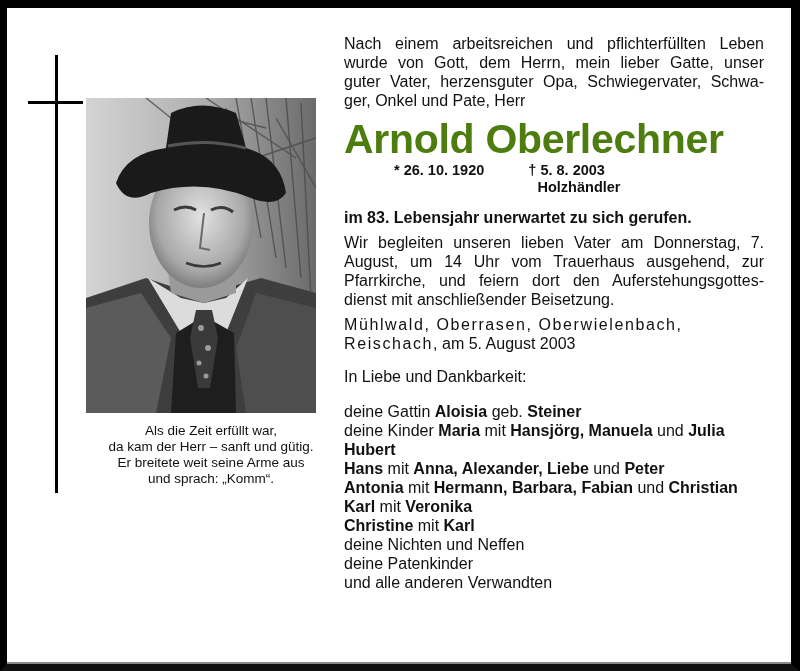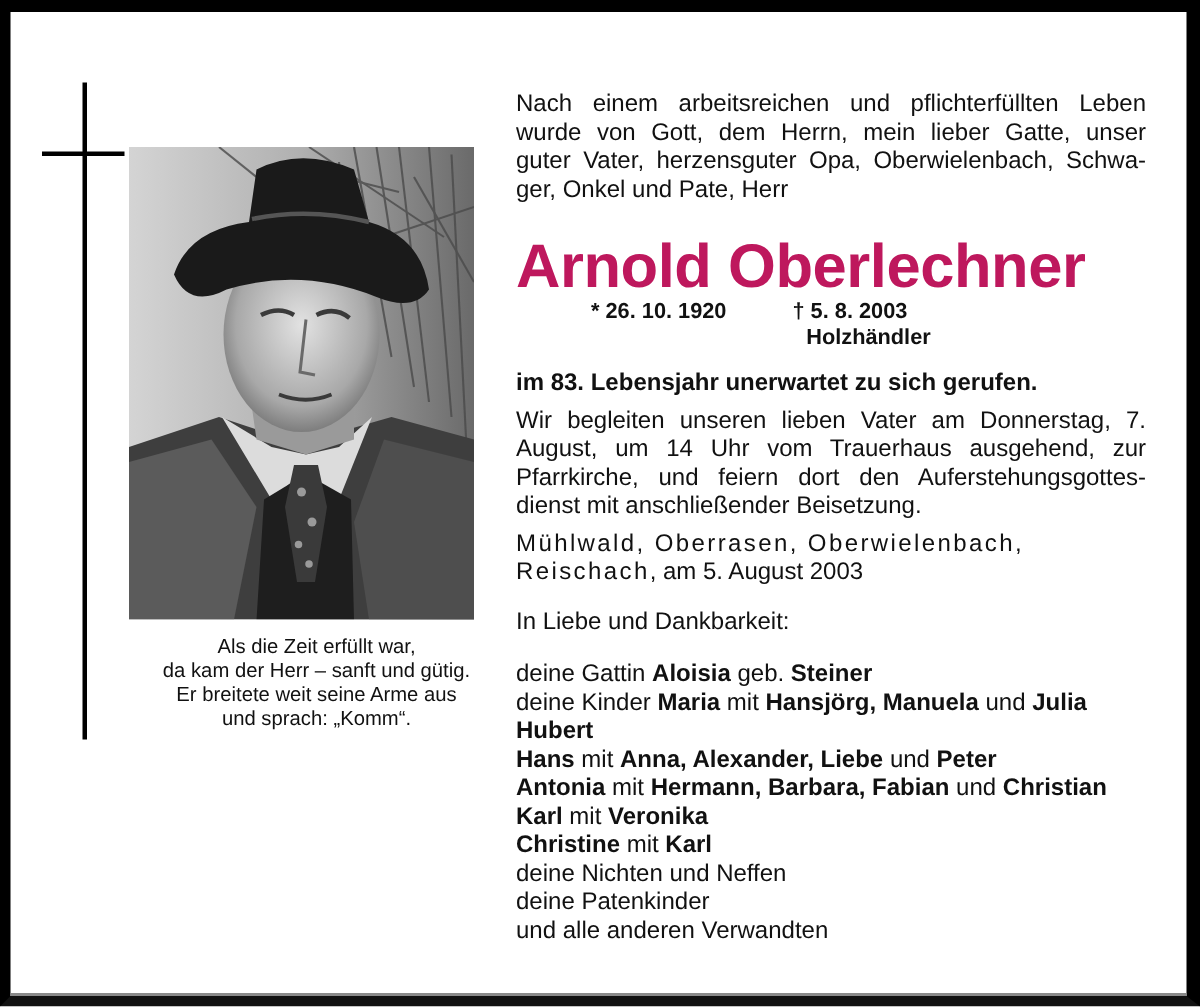--- a/index.html
+++ b/index.html
@@ -30,30 +30,30 @@
     }
     .photo svg { width: 100%; height: 100%; display: block; }
 
     .verse {
       position: absolute; left: 86px; top: 423px; width: 250px;
       font-size: 13.5px; line-height: 16px; color: #111;
     }
     .verse div { white-space: nowrap; text-align: center; }
 
     .col {
-      position: absolute; left: 344px; top: 60px; width: 420px;
+      position: absolute; left: 344px; top: 34px; width: 420px;
       font-size: 16px; line-height: 19px; color: #111;
     }
     .intro { text-align: justify; text-align-last: left; }
     .intro-line { display: block; text-align: justify; text-align-last: justify; white-space: nowrap; }
     .intro-line.last { text-align-last: left; }
 
     .name {
       font-size: 41px; font-weight: bold; line-height: 46px;
-      margin-top: 18px; letter-spacing: -0.3px; color: #be185d; white-space: nowrap;
+      margin-top: 6px; letter-spacing: -0.3px; color: #4d7c0f; white-space: nowrap;
     }
     .dates {
       font-weight: bold; font-size: 14.5px; line-height: 17px;
       margin-top: 0px; padding-left: 50px;
     }
     .dates .gap { display: inline-block; width: 44px; }
     .prof { text-align: center; font-weight: bold; font-size: 14.5px; line-height: 17px; padding-left: 50px; }
 
     .para { margin-top: 9px; }
     .just-line { display: block; text-align: justify; text-align-last: justify; white-space: nowrap; }
@@ -134,21 +134,21 @@
   <div>Als die Zeit erfüllt war,</div>
   <div>da kam der Herr – sanft und gütig.</div>
   <div>Er breitete weit seine Arme aus</div>
   <div>und sprach: „Komm“.</div>
 </div>
 
 <div class="col">
   <div class="intro">
     <span class="intro-line">Nach einem arbeitsreichen und pflichterfüllten Leben</span>
     <span class="intro-line">wurde von Gott, dem Herrn, mein lieber Gatte, unser</span>
-    <span class="intro-line">guter Vater, herzensguter Opa, Oberwielenbach, Schwa-</span>
+    <span class="intro-line">guter Vater, herzensguter Opa, Schwiegervater, Schwa-</span>
     <span class="intro-line last">ger, Onkel und Pate, Herr</span>
   </div>
 
   <div class="name">Arnold Oberlechner</div>
 
   <div class="dates">
     <span>* 26. 10. 1920</span><span class="gap"></span><span>† 5. 8. 2003</span>
   </div>
   <div class="prof">Holzhändler</div>
 

